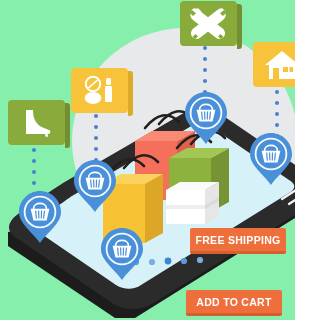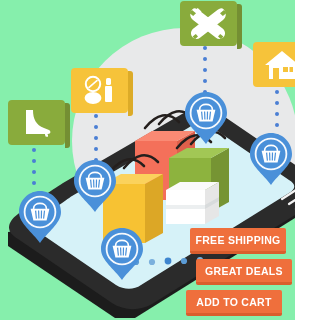--- a/index.html
+++ b/index.html
@@ -262,17 +262,16 @@
     <g>
         <use href="#pinshape" x="206" y="114"></use>
       </g>
     <g>
         <use href="#pinshape" x="271" y="155"></use>
       </g>
   </svg>
 
   <div class="cta" id="cta-free">FREE SHIPPING</div>
 
-  <div class="cta" id="cta-deals">GREAT DEALS</div>
 
   <div class="cta" id="cta-cart">ADD TO CART</div>
 
 </div>
 
 </body></html>

